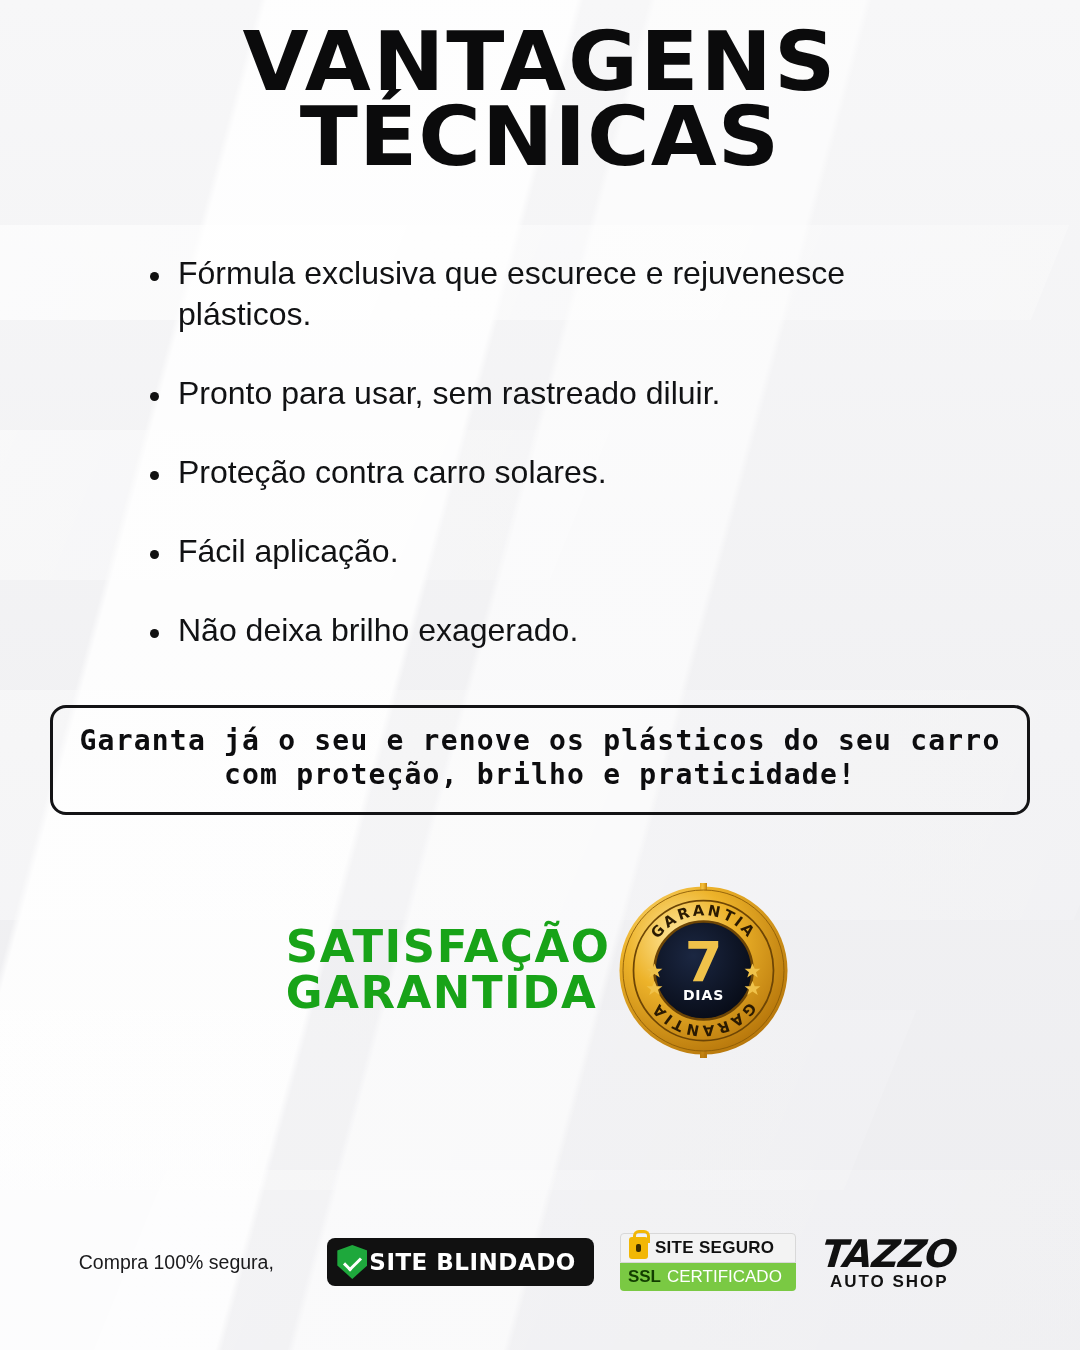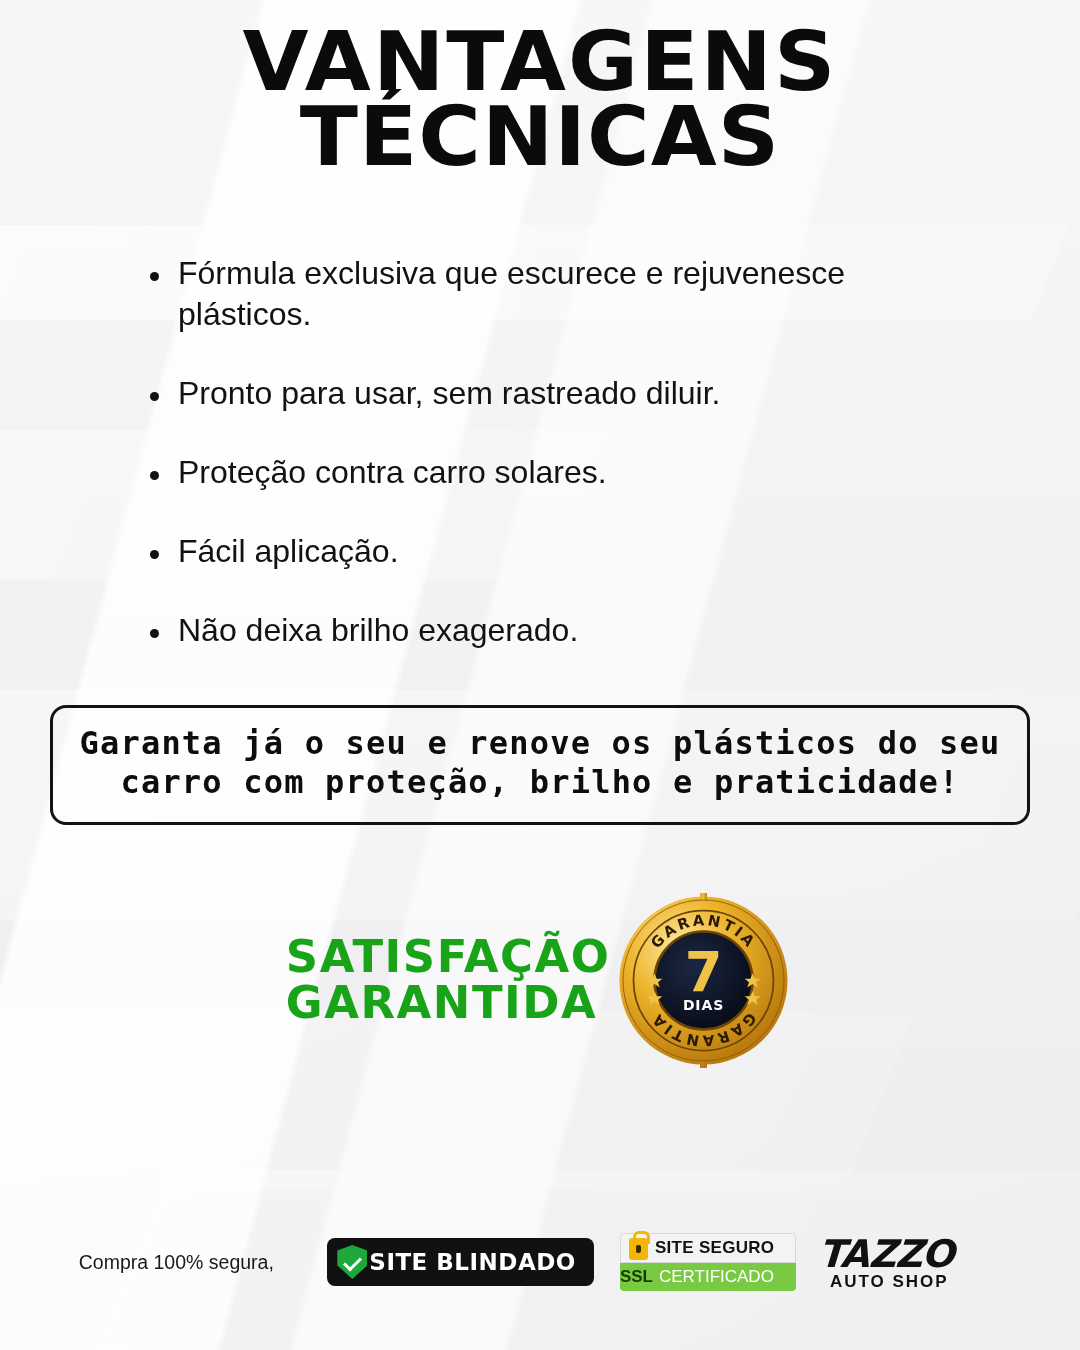--- a/index.html
+++ b/index.html
@@ -72,21 +72,21 @@
     position:relative;
     margin:54px 50px 0 50px;
     border:3px solid #131315;
     border-radius:16px;
     padding:16px 22px 20px 22px;
     text-align:center;
   }
   .cta-text {
     font-family:"DejaVu Sans Mono", monospace;
     font-weight:bold;
-    font-size:32px;
+    font-size:28px;
     line-height:1.22;
     letter-spacing:1.2px;
     color:#0d0d0f;
   }
 
   .guarantee {
     position:relative;
     margin-top:68px;
     display:flex;
     align-items:center;
@@ -145,21 +145,21 @@
   }
   .shield:after {
     content:"";
     position:absolute; left:7px; top:12px;
     width:14px; height:7px;
     border-left:3px solid #fff; border-bottom:3px solid #fff;
     transform:rotate(-45deg);
   }
   .badge-ssl { width:176px; }
   .ssl-top {
-    display:flex; align-items:flex-start; gap:7px;
+    display:flex; align-items:center; gap:7px;
     background:#f3f3f3; border:1px solid #d8d8d8;
     border-radius:4px 4px 0 0;
     padding:4px 8px;
     height:30px;
   }
   .lock {
     width:19px; height:22px; position:relative;
     background:#f2b705; border-radius:3px;
   }
   .lock:before {
@@ -170,21 +170,21 @@
   }
   .lock:after {
     content:""; position:absolute; left:7px; top:7px;
     width:5px; height:8px; background:#3a2c00; border-radius:2px;
   }
   .ssl-top .t { font-size:17px; font-weight:bold; color:#111; letter-spacing:.3px; }
   .ssl-bot {
     display:flex; align-items:center; gap:6px;
     background:#7ac943;
     border-radius:0 0 4px 4px;
-    padding:4px 0; height:28px;
+    padding:4px 8px; height:28px;
   }
   .ssl-bot .b1 { font-size:17px; font-weight:bold; color:#123d00; }
   .ssl-bot .b2 { font-size:17px; color:#fff; }
   .badge-tazzo { text-align:center; }
   .tazzo-main {
     font-family:"DejaVu Sans", sans-serif;
     font-weight:bold; font-style:italic;
     font-size:38px; letter-spacing:-1px; color:#111;
     transform:skewX(-6deg);
   }

